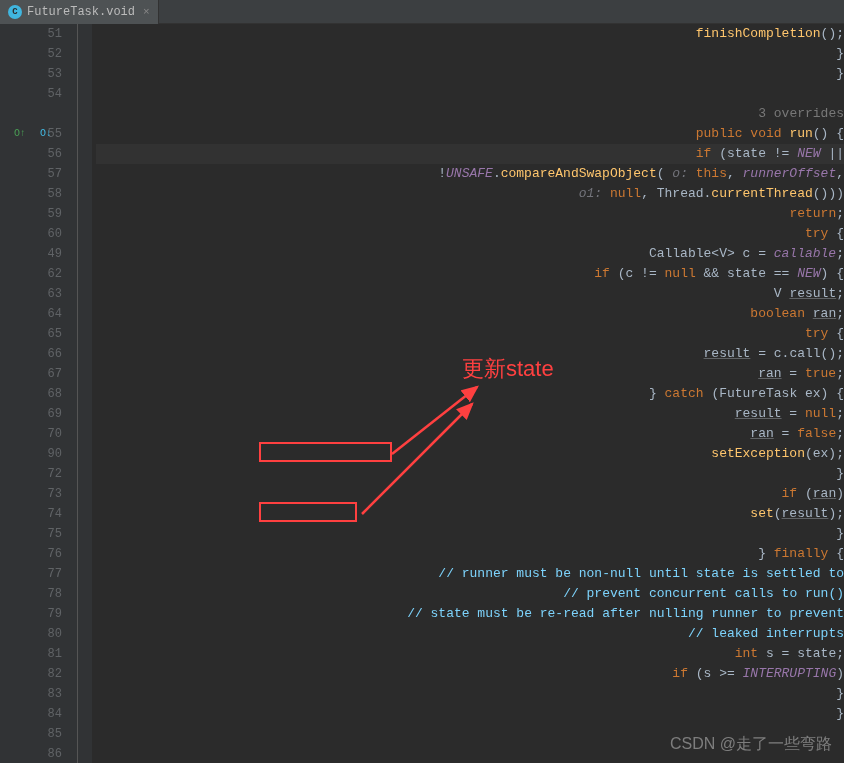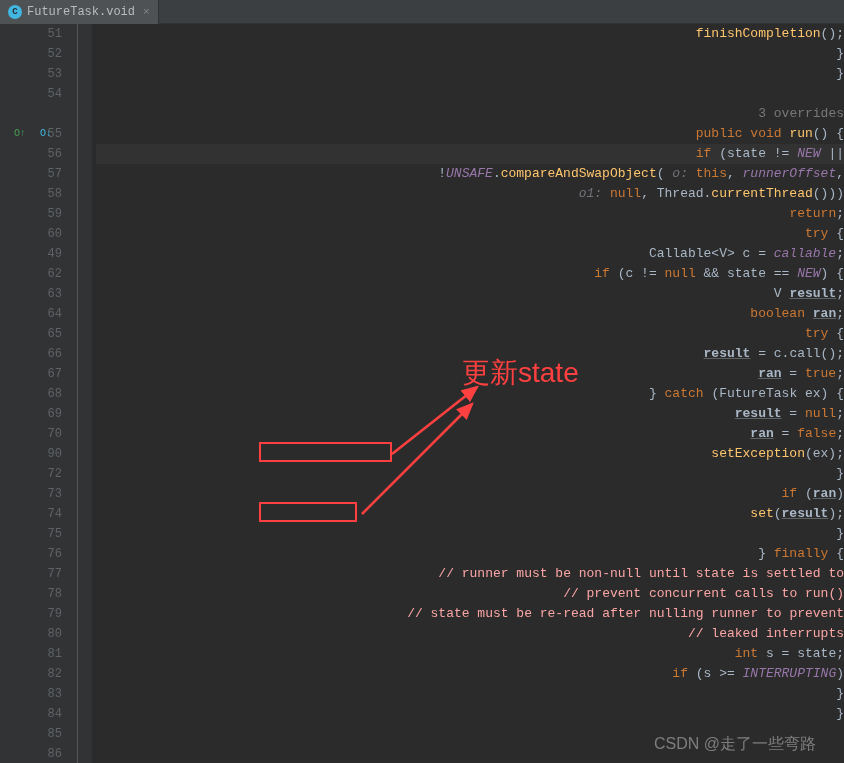--- a/index.html
+++ b/index.html
@@ -64,46 +64,46 @@
   position:absolute;left:7px;top:0;bottom:0;width:1px;background:#555;
 }
 .code {
   flex:1;padding-left:4px;position:relative;
 }
 .code-line {
   height:20px;line-height:20px;white-space:pre;text-align:right;
 }
 .hl-line { background:#323232; }
 .kw { color:#cc7832; }
-.com { color:#fca5a5; }
+.com { color:#7dd3fc; }
 .fn { color:#ffc66d; }
 .type { color:#a9b7c6; }
 .const { color:#9876aa;font-style:italic; }
 .param { color:#72737a;font-style:italic; }
-.underline { text-decoration:underline;text-decoration-color:#606366;font-weight:bold; }
+.underline { text-decoration:underline;text-decoration-color:#606366; }
 .hint { color:#787878;font-size:13px; }
 .box-highlight {
   border:2px solid #ff4040;
   position:absolute;
   pointer-events:none;
 }
 .annotation {
   position:absolute;
   color:#ff4040;
-  font-size:28px;
+  font-size:22px;
   font-family:'Microsoft YaHei','SimHei',sans-serif;
   pointer-events:none;
 }
 .arrow {
   position:absolute;
   pointer-events:none;
 }
 .watermark {
   position:absolute;
-  right:28px;
+  right:12px;
   bottom:8px;
   color:#a0a0a0;
   font-size:16px;
   font-family:'Microsoft YaHei',sans-serif;
   opacity:0.7;
 }
 </style>
 </head>
 <body>
 

